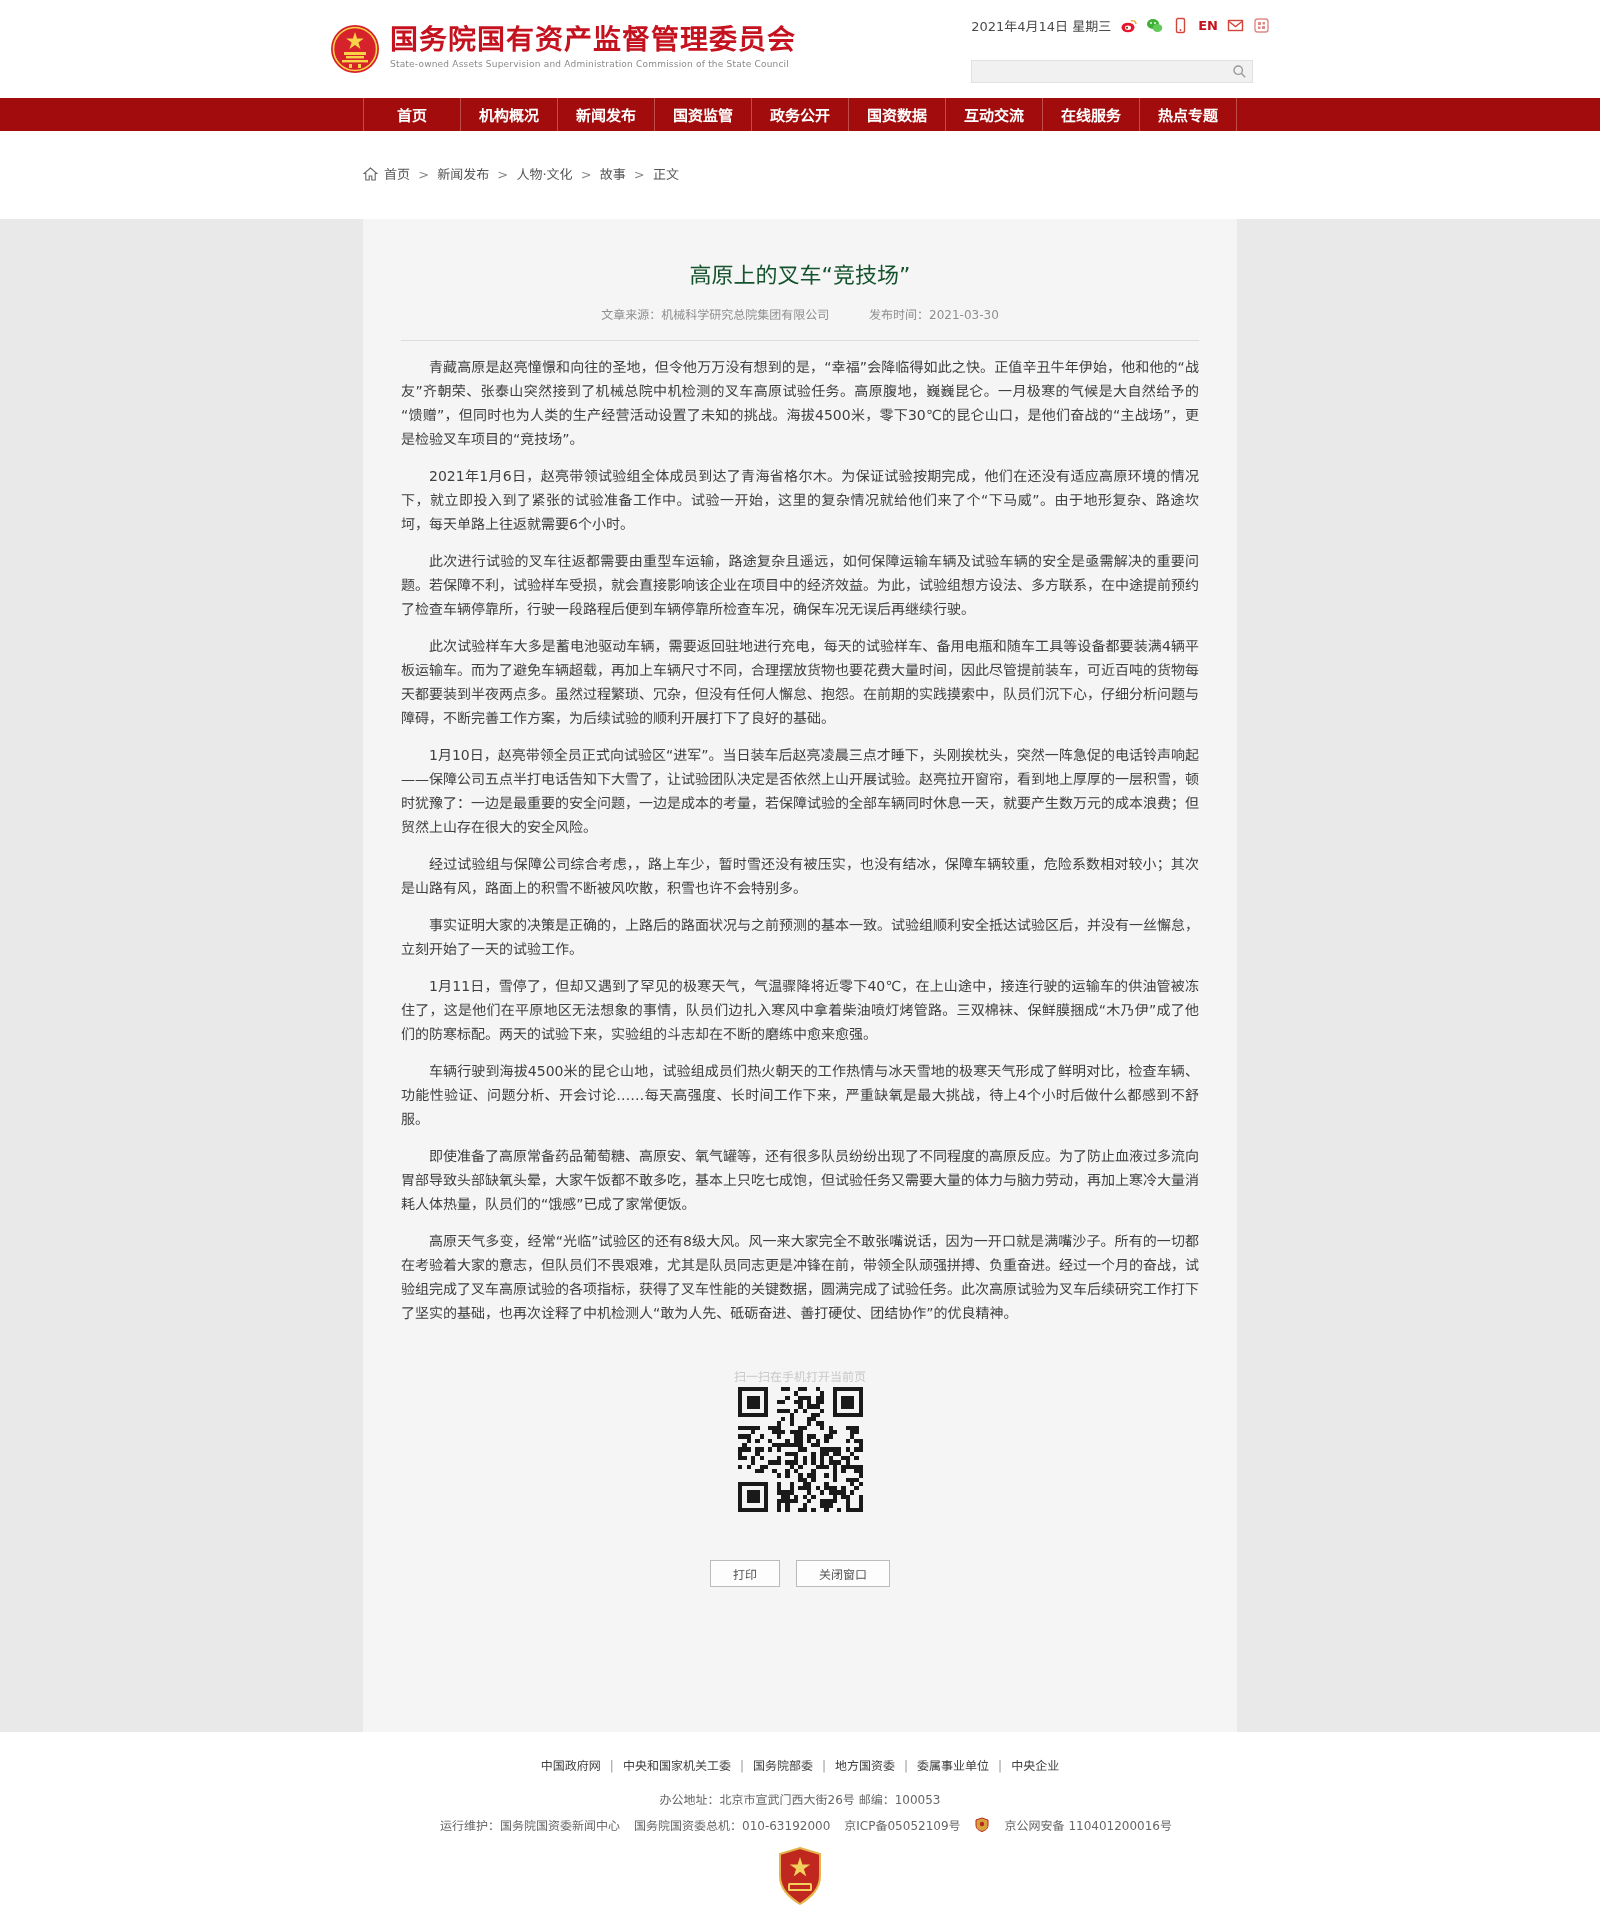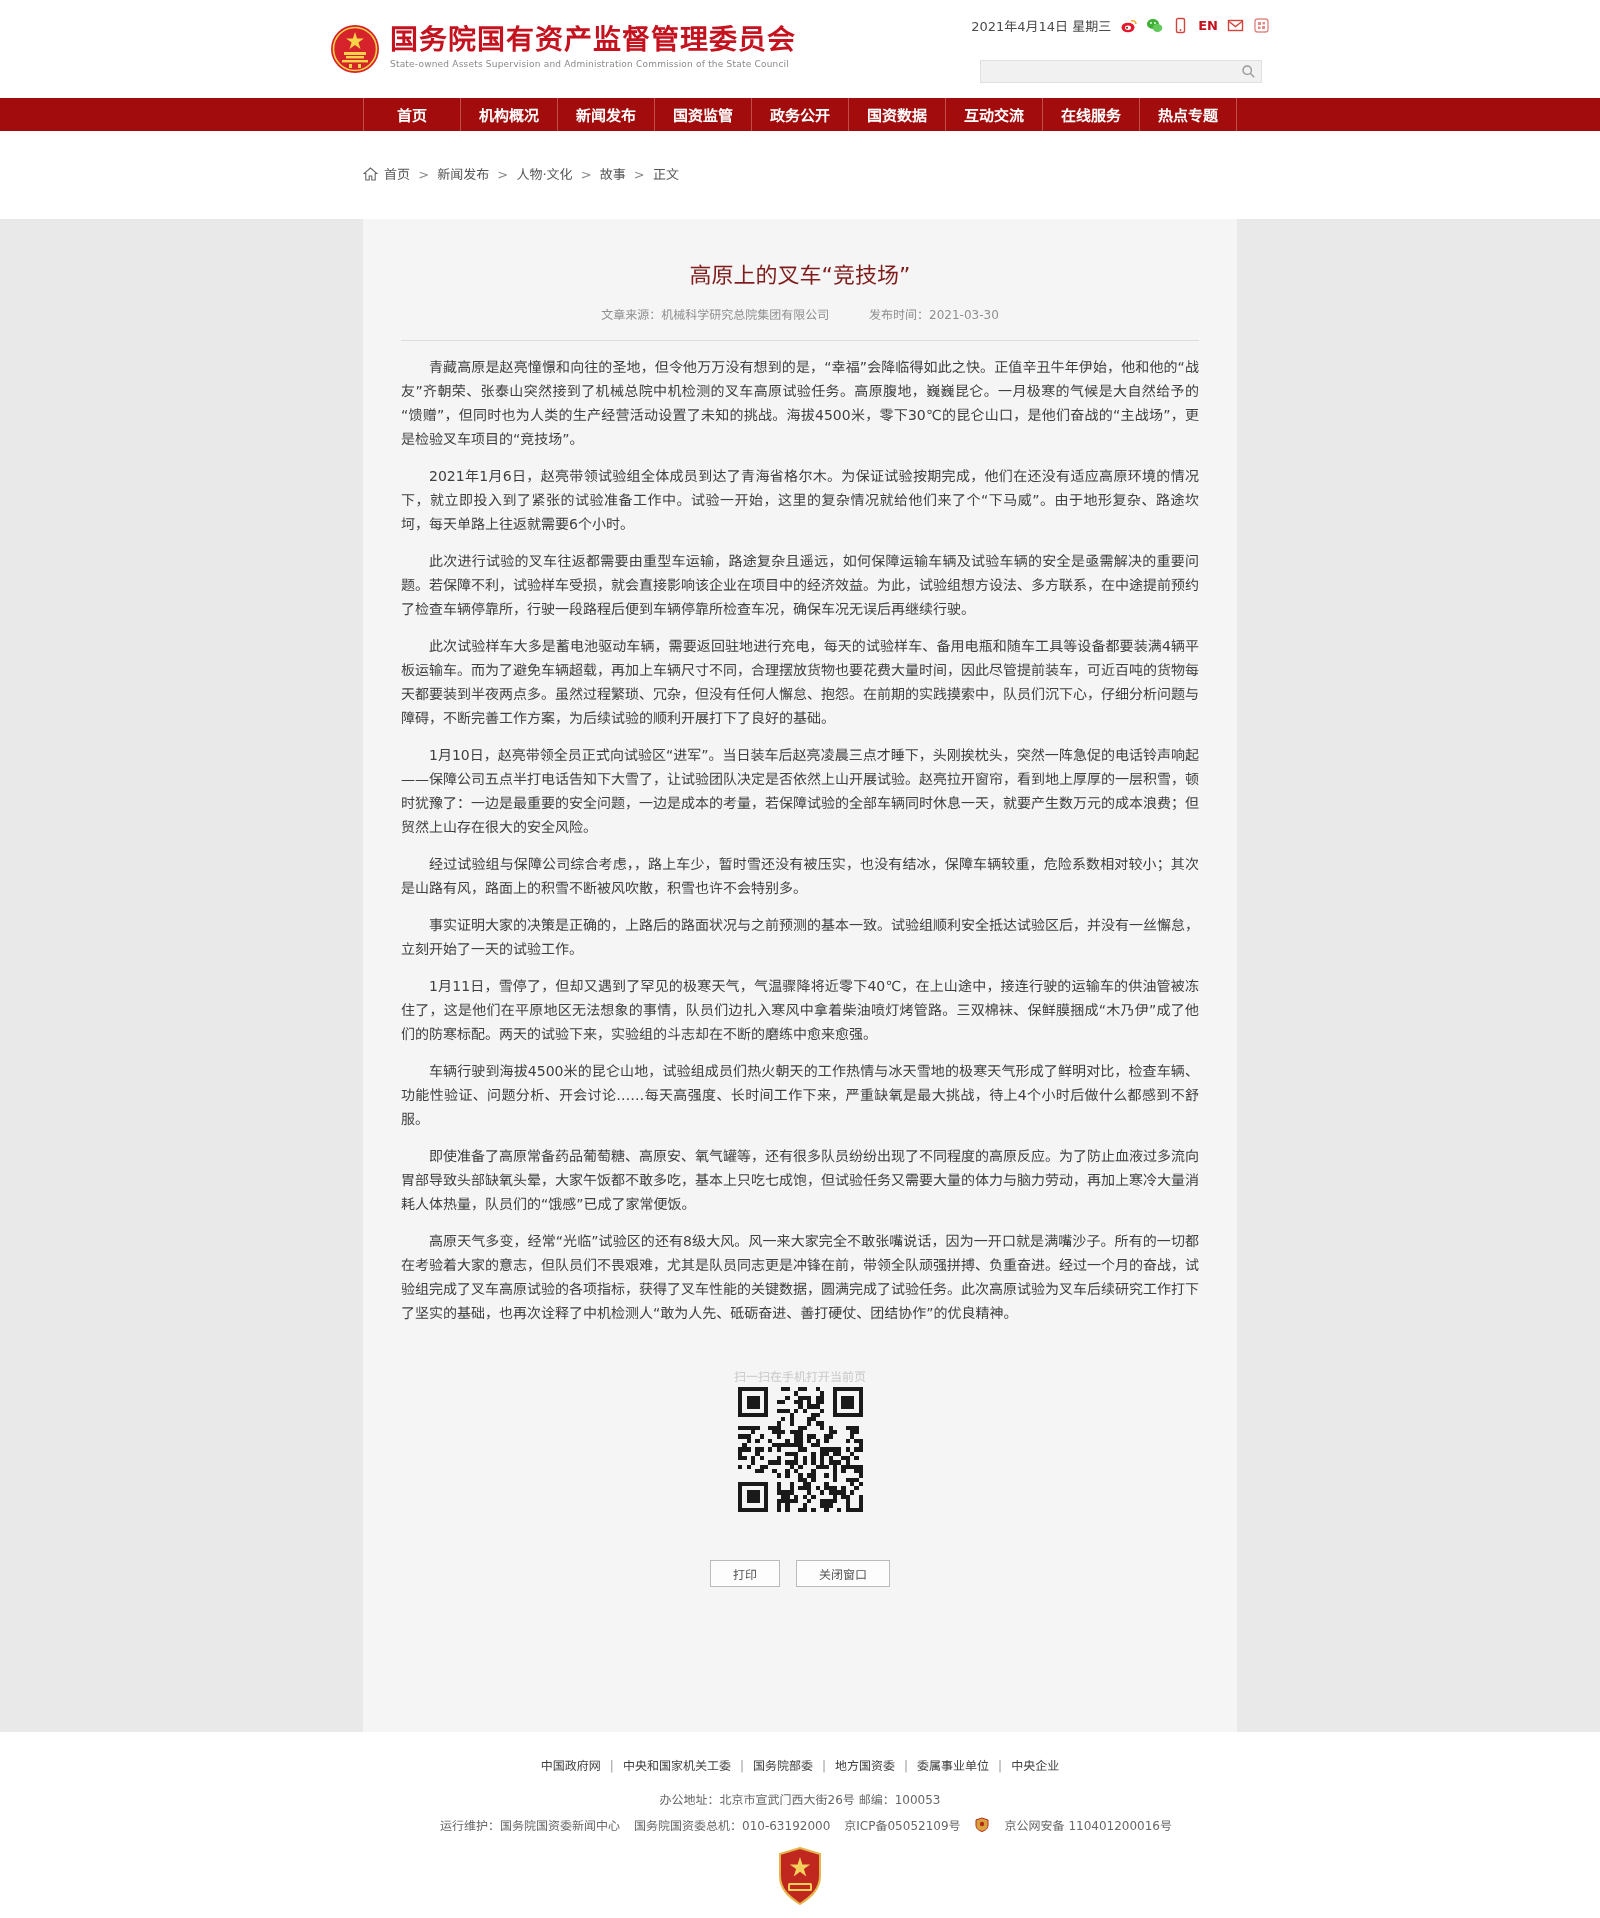--- a/index.html
+++ b/index.html
@@ -6,21 +6,21 @@
   html,body { background:#ffffff; font-family:"DejaVu Sans","Liberation Sans",sans-serif; }
   .page { width:1600px; min-height:1918px; margin:0 auto; background:#fff; }
 
   
   .top { height:98px; background:#fff; }
   .top-inner { width:940px; margin:0 auto; height:100%; display:flex; justify-content:space-between; align-items:center; }
   .brand { display:flex; align-items:flex-start; gap:10px; }
   .emblem { width:50px; height:50px; flex:0 0 auto; }
   .site-title { font-size:28px; font-weight:bold; color:#c5121f; letter-spacing:1px; line-height:1.15; }
   .site-subtitle { font-size:9px; color:#8a8a8a; margin-top:3px; letter-spacing:.2px; }
-  .top-right { display:flex; flex-direction:column; align-items:center; gap:25px; }
+  .top-right { display:flex; flex-direction:column; align-items:flex-start; gap:25px; }
   .top-utils { display:flex; align-items:center; gap:9px; font-size:13px; color:#4a4a4a; }
   .top-utils .uicon { width:17px; height:17px; display:inline-block; }
   .en-link { color:#c5121f; font-weight:bold; font-size:13px; text-decoration:none; }
   .search-box { position:relative; width:282px; height:23px; background:#f1f1f1; border:1px solid #e0e0e0; }
   .search-box input { width:100%; height:100%; border:0; background:transparent; padding:0 26px 0 8px; font-size:12px; color:#555; outline:none; }
   .search-ico { position:absolute; right:5px; top:3px; width:15px; height:15px; }
 
   
   .mainnav { height:33px; background:#a30c0c; }
   .nav-inner { width:874px; margin:0 auto; height:100%; display:flex; }
@@ -30,21 +30,21 @@
   
   .crumb-row { background:#fff; padding:17px 0 20px; }
   .crumb-inner { width:874px; margin:16px auto; display:flex; align-items:center; font-size:13px; color:#555; }
   .home-ico { width:15px; height:14px; margin-right:6px; }
   .crumb-item { color:#555; text-decoration:none; cursor:pointer; }
   .crumb-item:not(:last-child)::after { content:" > "; color:#888; margin:0 4px; }
 
   
   .content-wrap { background:#e9e9e9; padding-bottom:0; }
   .article-box { width:874px; margin:0 auto; background:#f5f5f5; padding:30px 38px 70px; min-height:1513px; }
-  .art-title { text-align:center; font-size:22px; font-weight:500; color:#7f1d1d; margin-top:8px; }
+  .art-title { text-align:center; font-size:22px; font-weight:500; color:#14532d; margin-top:8px; }
   .art-meta { text-align:center; font-size:12px; color:#8f8f8f; margin-top:16px; }
   .art-meta span { margin:0 18px; }
   .meta-rule { border:0; border-top:1px solid #dcdcdc; margin:18px 0 14px; }
   .art-body p { font-size:14px; color:#404040; line-height:24px; text-align:justify; text-indent:2em; margin-bottom:13px; }
   .editor-line { text-align:right; font-size:13px; color:#8f8f8f; margin-top:10px; }
   .qr-caption { text-align:center; font-size:12px; color:#c9c9c9; margin-top:42px; }
   .qr-wrap { display:flex; justify-content:center; margin-top:3px; }
   .qr-wrap svg { width:125px; height:125px; }
   .actions { display:flex; justify-content:center; gap:16px; margin-top:48px; }
   .actions button { font-family:inherit; font-size:12px; color:#555; background:#fdfdfd; border:1px solid #bbb; padding:4px 22px; cursor:pointer; }

